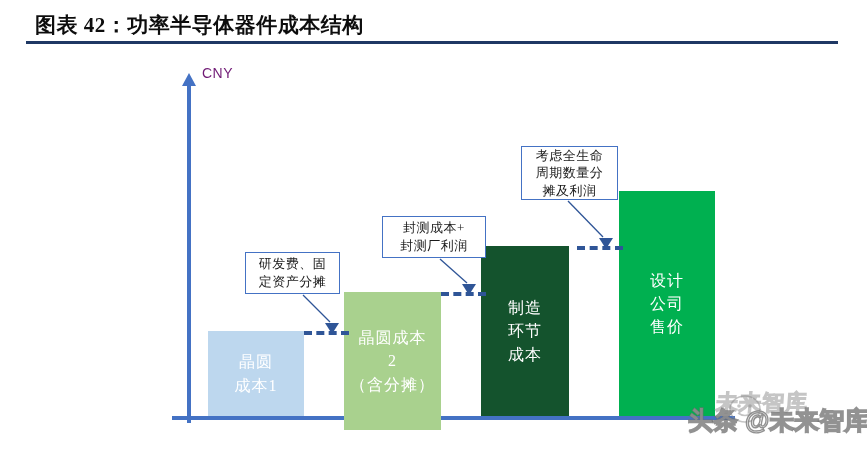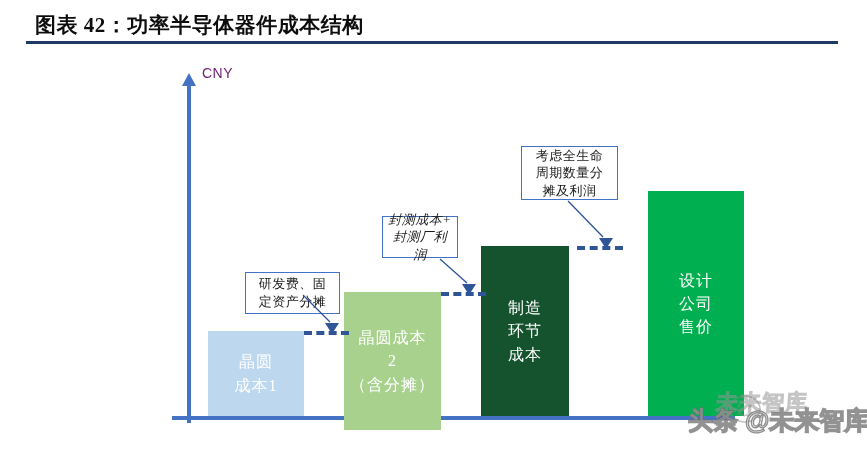--- a/index.html
+++ b/index.html
@@ -204,40 +204,40 @@
 成本1</div>
 
   <div class="bar" style="left:344px; top:244px; width:97px; height:138px; background:#a9d18e;">晶圆成本
 2
 （含分摊）</div>
 
   <div class="bar" style="left:481px; top:198px; width:88px; height:170px; background:#14532d;">制造
 环节
 成本</div>
 
-  <div class="bar" style="left:648px; top:143px; width:96px; height:225px; background:#00b050;">设计
+  <div class="bar" style="left:619px; top:143px; width:96px; height:225px; background:#00b050;">设计
 公司
 售价</div>
 
   <div class="dash-line" style="left:304px; top:283px; width:45px;"></div>
   <div class="dash-arrow" style="left:325px; top:275px;"></div>
 
   <div class="dash-line" style="left:441px; top:244px; width:45px;"></div>
   <div class="dash-arrow" style="left:462px; top:236px;"></div>
 
   <div class="dash-line" style="left:577px; top:198px; width:46px;"></div>
   <div class="dash-arrow" style="left:599px; top:190px;"></div>
 
-  <div class="callout" style="left:245px; top:204px; width:95px; height:42px;margin-top:20px;">研发费、固
+  <div class="callout" style="left:245px; top:204px; width:95px; height:42px;">研发费、固
 定资产分摊</div>
   <svg class="connector" style="left:0; top:0; width:867px; height:402px;">
     <line x1="303" y1="247" x2="330" y2="274" stroke="#2f5597" stroke-width="1.3"></line>
   </svg>
 
-  <div class="callout" style="left:382px; top:168px; width:76px; height:42px;font-style:italic;">封测成本+
+  <div class="callout" style="left:382px; top:168px; width:104px; height:42px;">封测成本+
 封测厂利润</div>
   <svg class="connector" style="left:0; top:0; width:867px; height:402px;">
     <line x1="440" y1="211" x2="467" y2="235" stroke="#2f5597" stroke-width="1.3"></line>
   </svg>
 
   <div class="callout" style="left:521px; top:98px; width:97px; height:54px;">考虑全生命
 周期数量分
 摊及利润</div>
   <svg class="connector" style="left:0; top:0; width:867px; height:402px;">
     <line x1="568" y1="153" x2="603" y2="189" stroke="#2f5597" stroke-width="1.3"></line>

